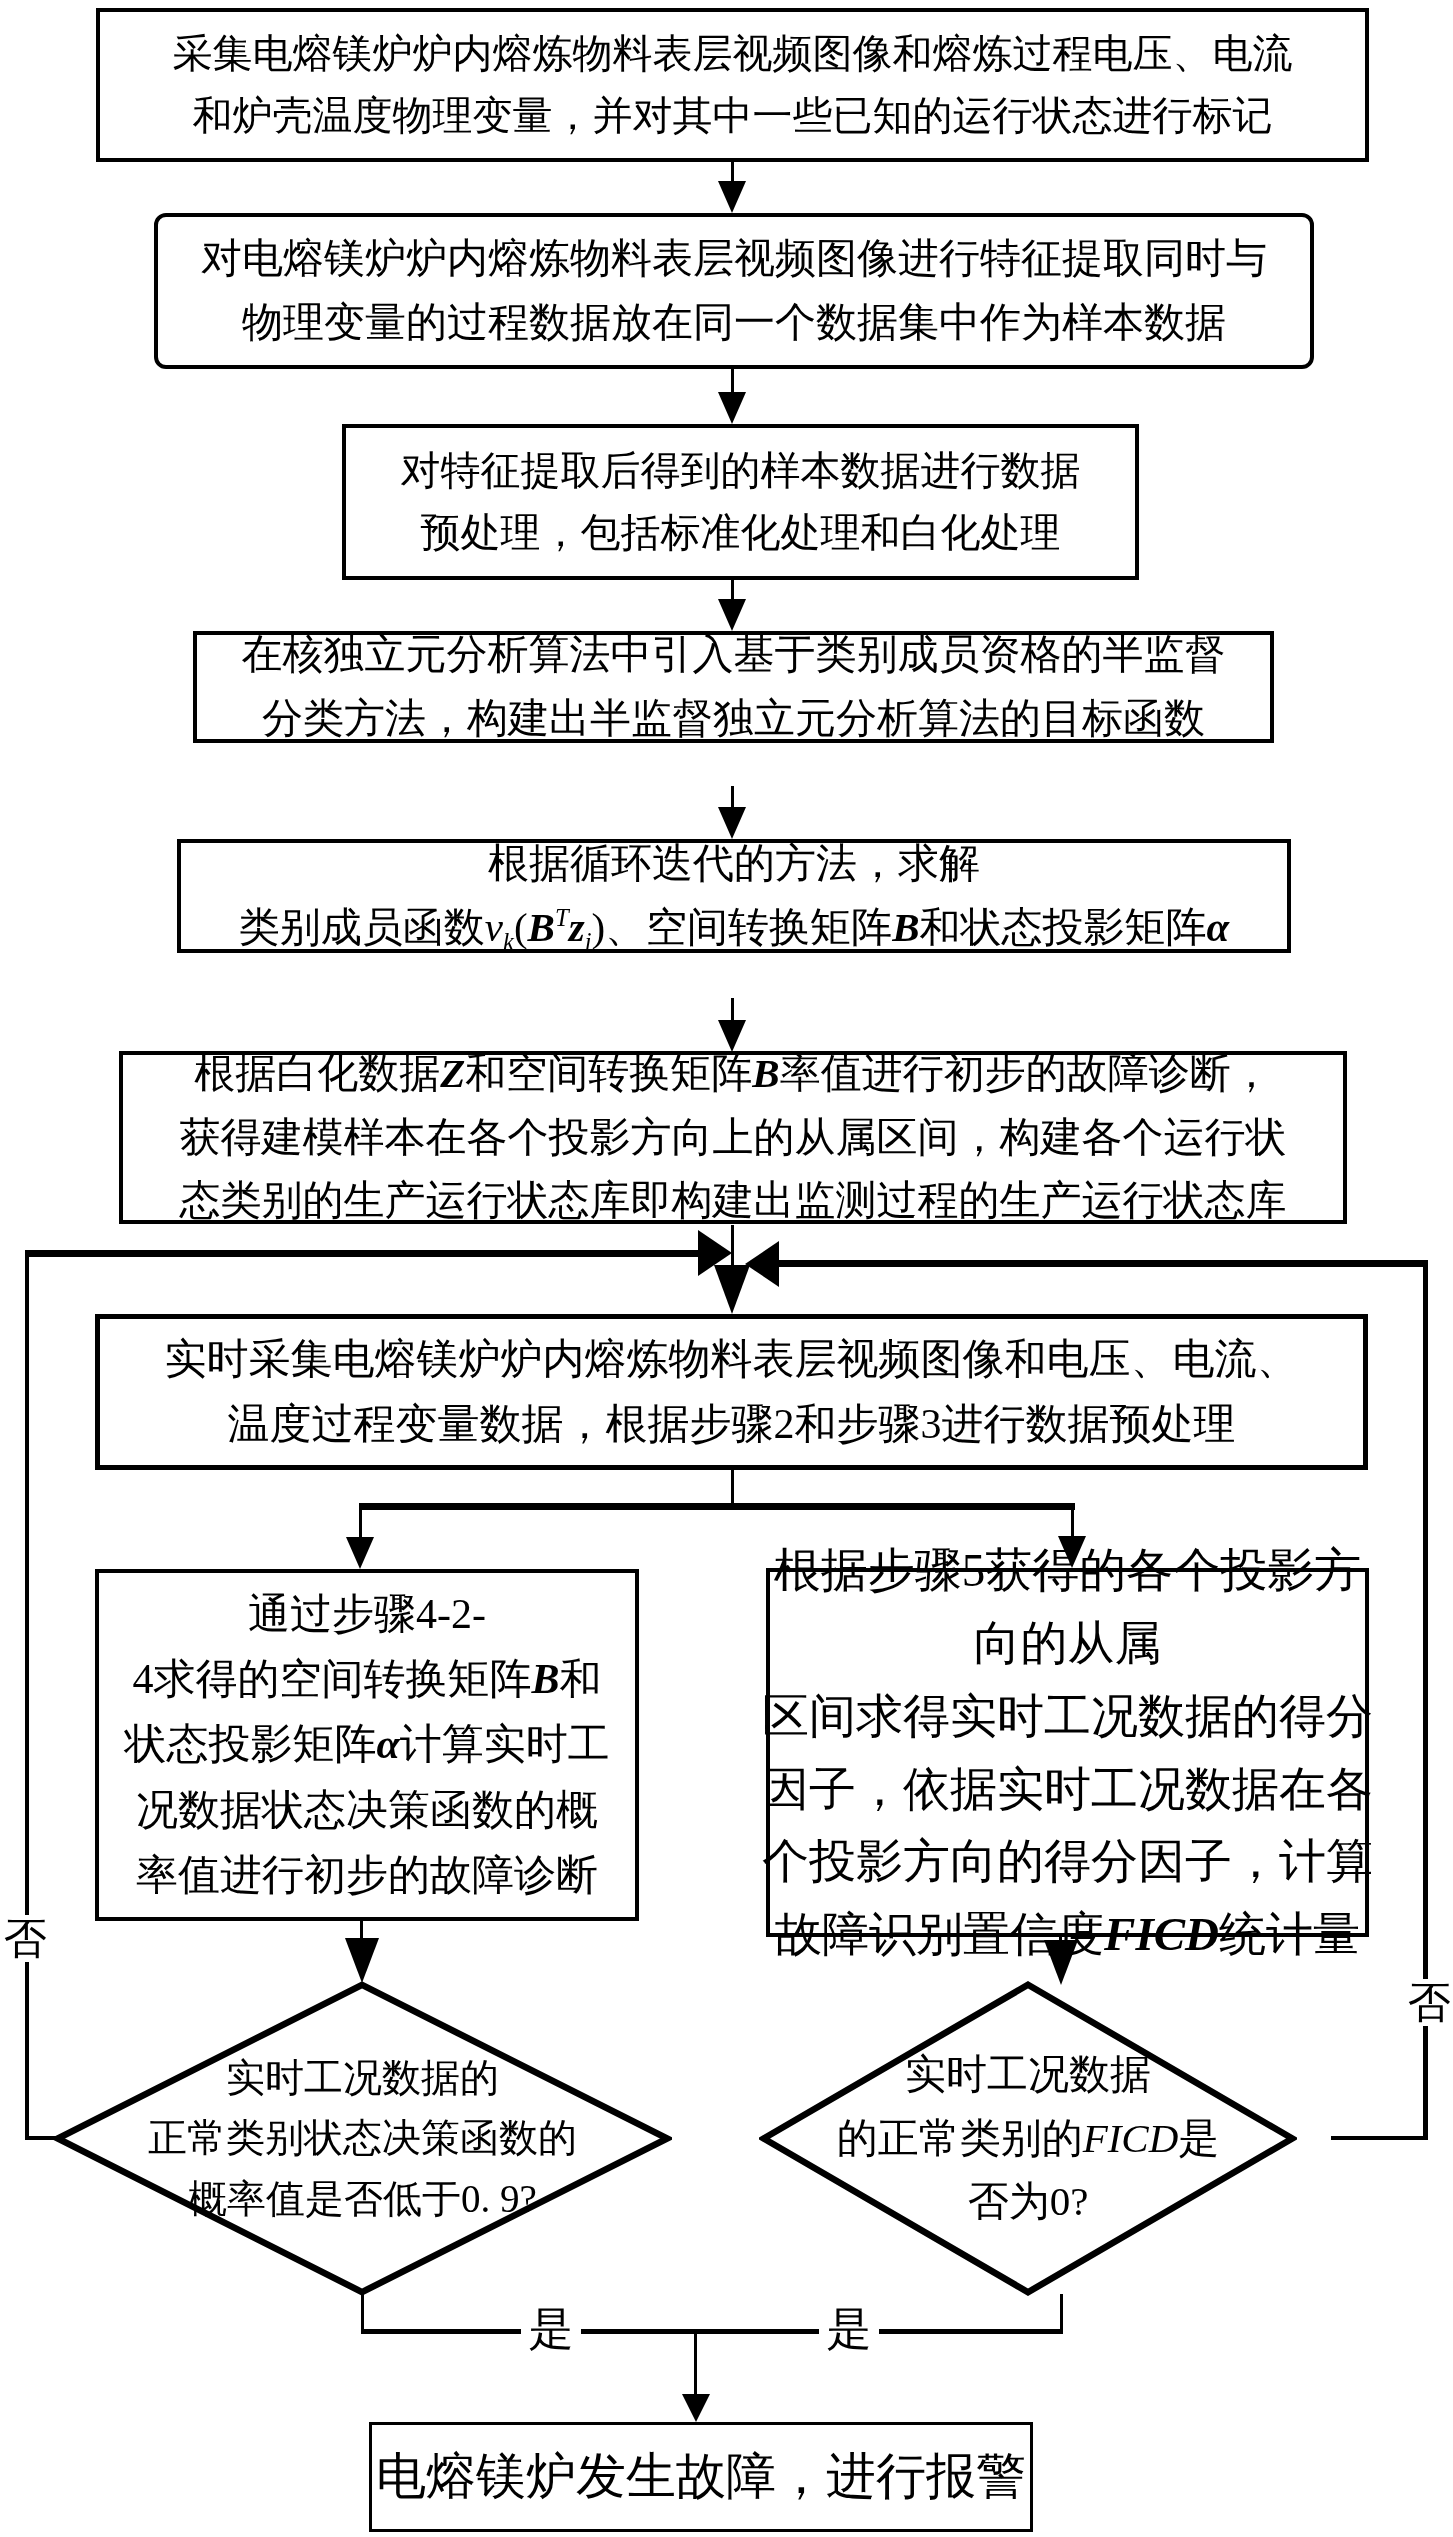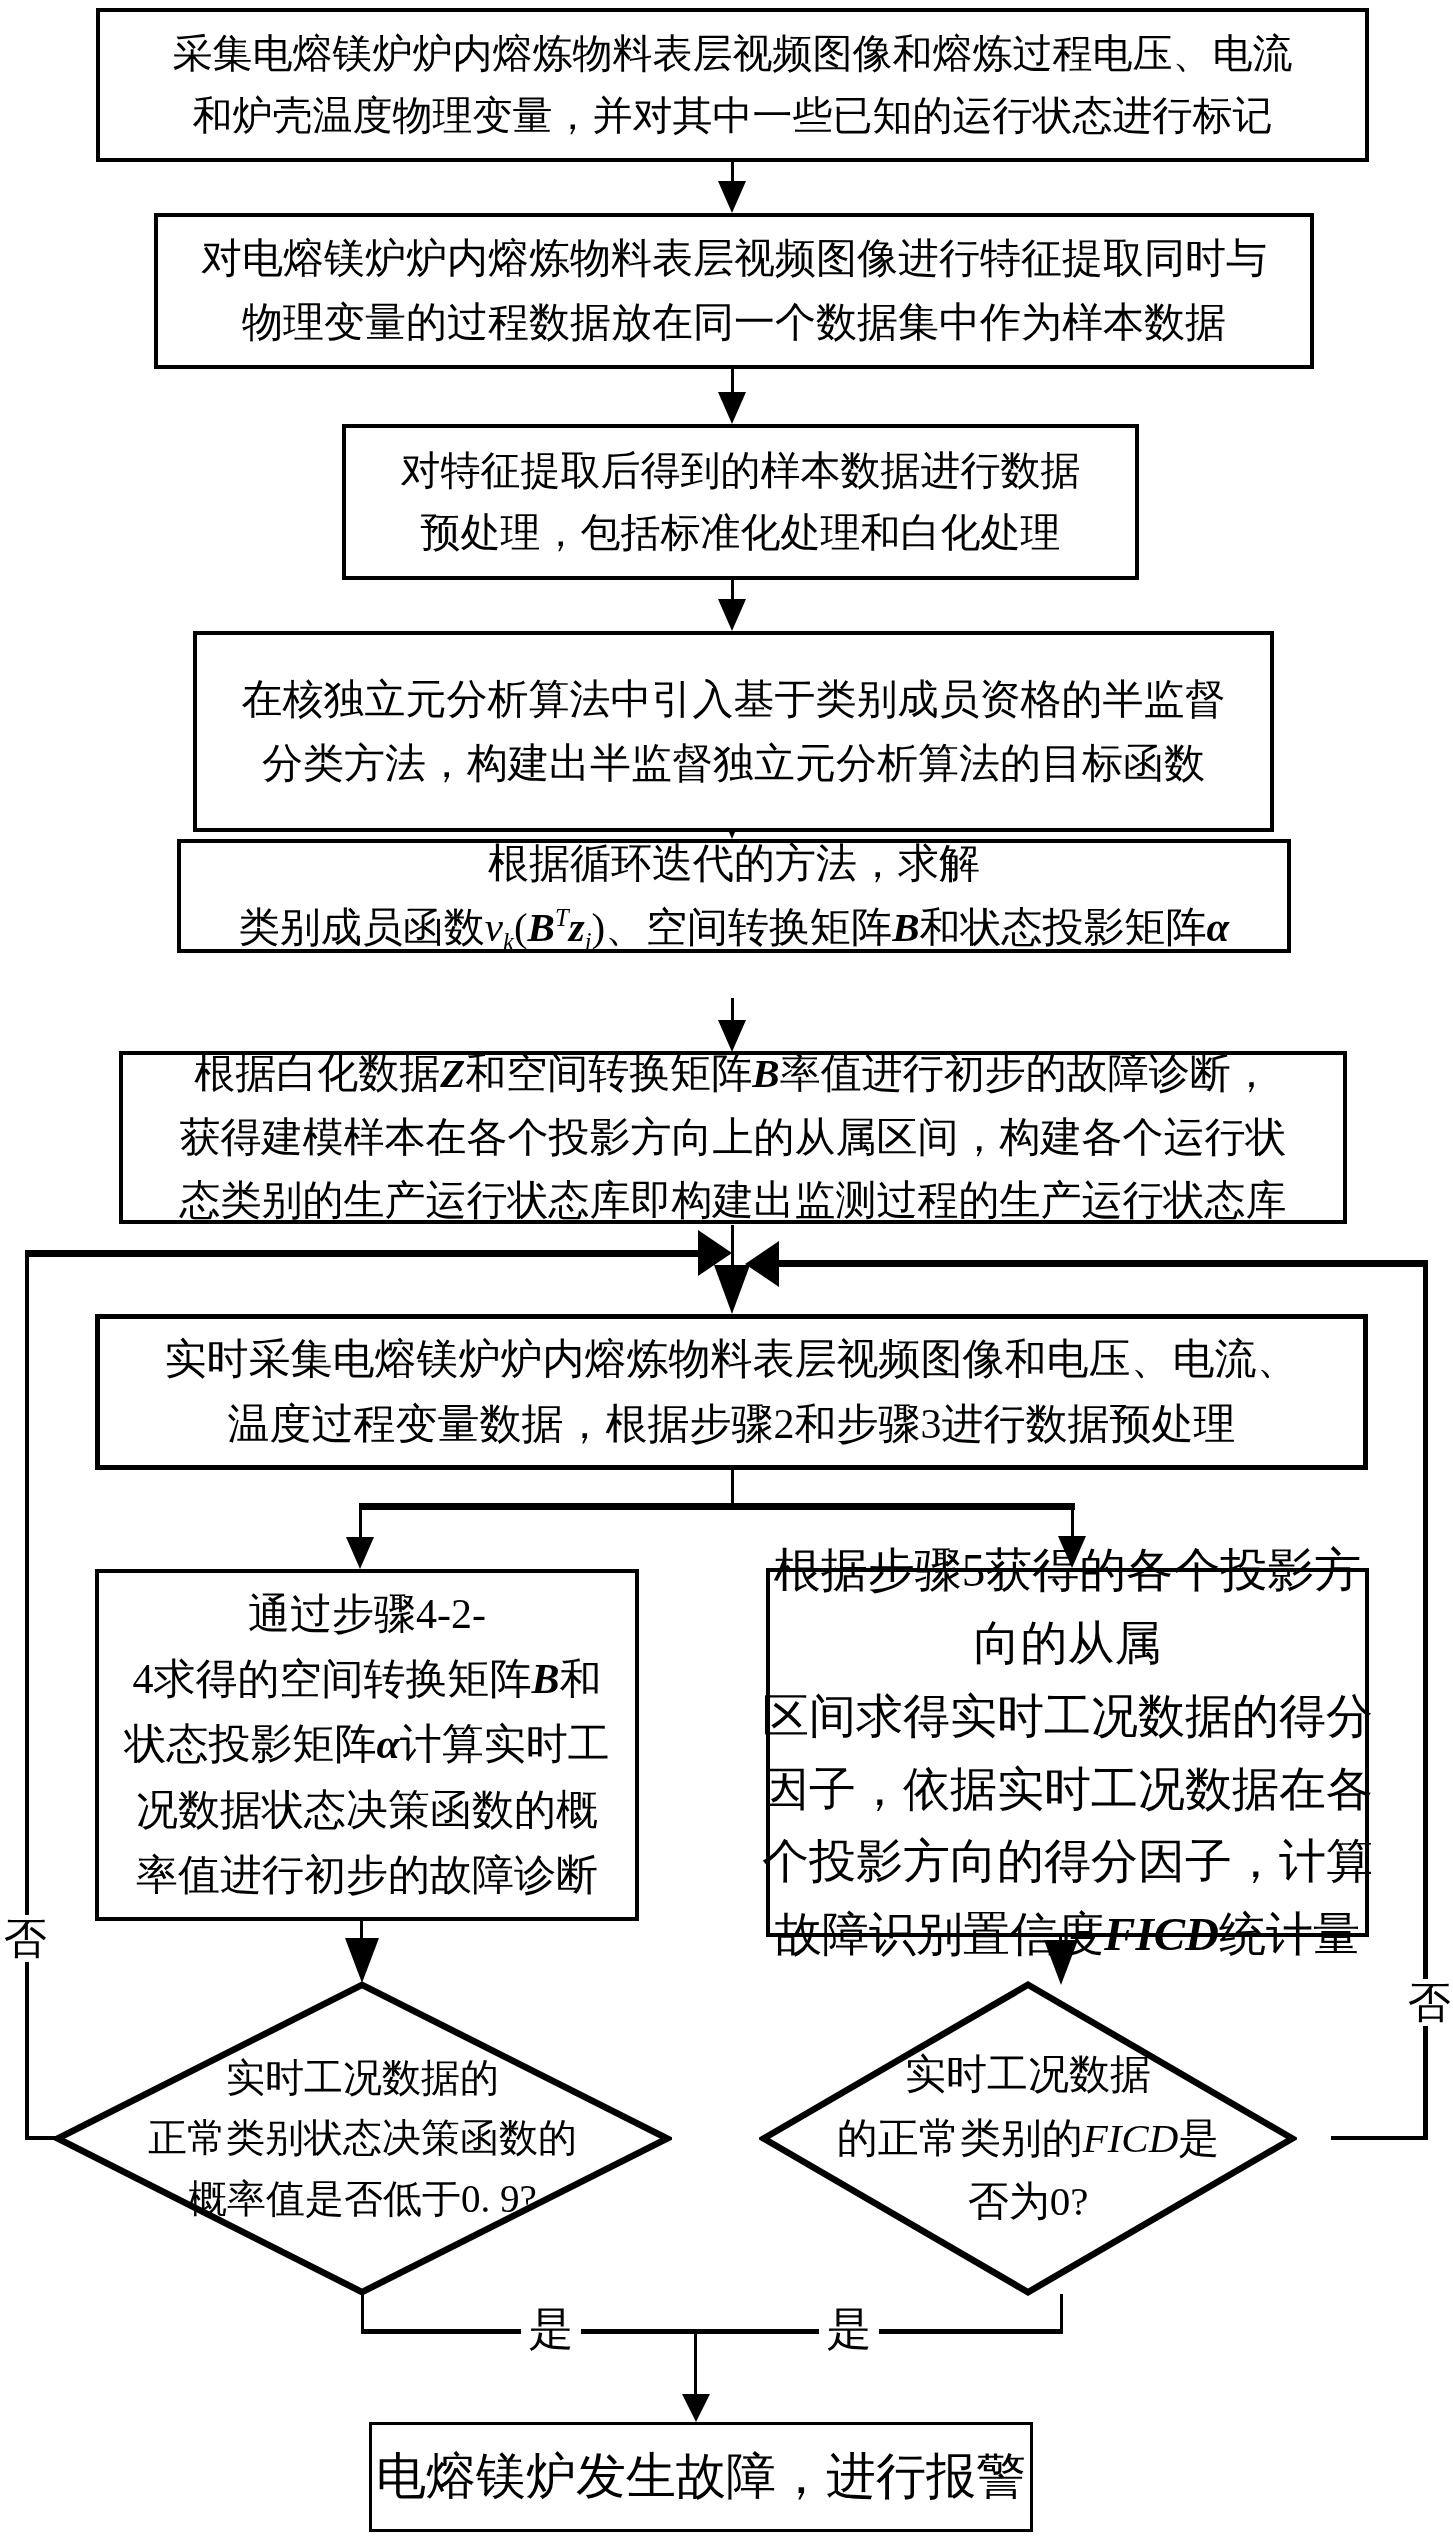--- a/index.html
+++ b/index.html
@@ -104,31 +104,31 @@
   <div class="cline" style="left:1060px;top:2294px;width:2.8px;height:38px;"></div>
   <div class="cline" style="left:361px;top:2329px;width:702px;height:4.7px;"></div>
   <div class="cline" style="left:694px;top:2329px;width:2.8px;height:67px;"></div>
   <div class="arr arr-down-sm" style="left:682px;top:2394px;"></div>
 
   <div class="pbox" style="left:96px;top:7.5px;width:1273px;height:154px;font-size:40px;">
       <div class="tline"><span>采集电熔镁炉炉内熔炼物料表层视频图像和熔炼过程电压、电流</span></div>
       <div class="tline"><span>和炉壳温度物理变量，并对其中一些已知的运行状态进行标记</span></div>
     </div>
 
-  <div class="pbox" style="left:154px;top:213px;width:1160px;height:156px;font-size:41px;">
+  <div class="pbox" style="left:154px;top:213px;width:1160px;height:156px;font-size:41px;border-radius:12px;">
       <div class="tline"><span>对电熔镁炉炉内熔炼物料表层视频图像进行特征提取同时与</span></div>
       <div class="tline"><span>物理变量的过程数据放在同一个数据集中作为样本数据</span></div>
     </div>
 
   <div class="pbox" style="left:342px;top:424px;width:797px;height:156px;font-size:40px;">
       <div class="tline"><span>对特征提取后得到的样本数据进行数据</span></div>
       <div class="tline"><span>预处理，包括标准化处理和白化处理</span></div>
     </div>
 
-  <div class="pbox" style="left:193px;top:631px;width:1081px;height:201px;font-size:41px;">
+  <div class="pbox" style="left:193px;top:631px;width:1081px;height:112px;font-size:41px;">
       <div class="tline"><span>在核独立元分析算法中引入基于类别成员资格的半监督</span></div>
       <div class="tline"><span>分类方法，构建出半监督独立元分析算法的目标函数</span></div>
     </div>
 
   <div class="pbox" style="left:177px;top:839px;width:1114px;height:114px;font-size:41px;">
       <div class="tline"><span>根据循环迭代的方法，求解</span></div>
       <div class="tline"><span>类别成员函数</span><span class="seg-i">v</span><span class="seg-sub">k</span><span>(</span><span class="seg-bi">B</span><span class="seg-sup">T</span><span class="seg-bi">z</span><span class="seg-sub">i</span><span>)、空间转换矩阵</span><span class="seg-bi">B</span><span>和状态投影矩阵</span><span class="seg-bi">α</span></div>
     </div>
 
   <div class="pbox" style="left:119px;top:1051px;width:1228px;height:173px;font-size:41px;line-height:1.35;">

